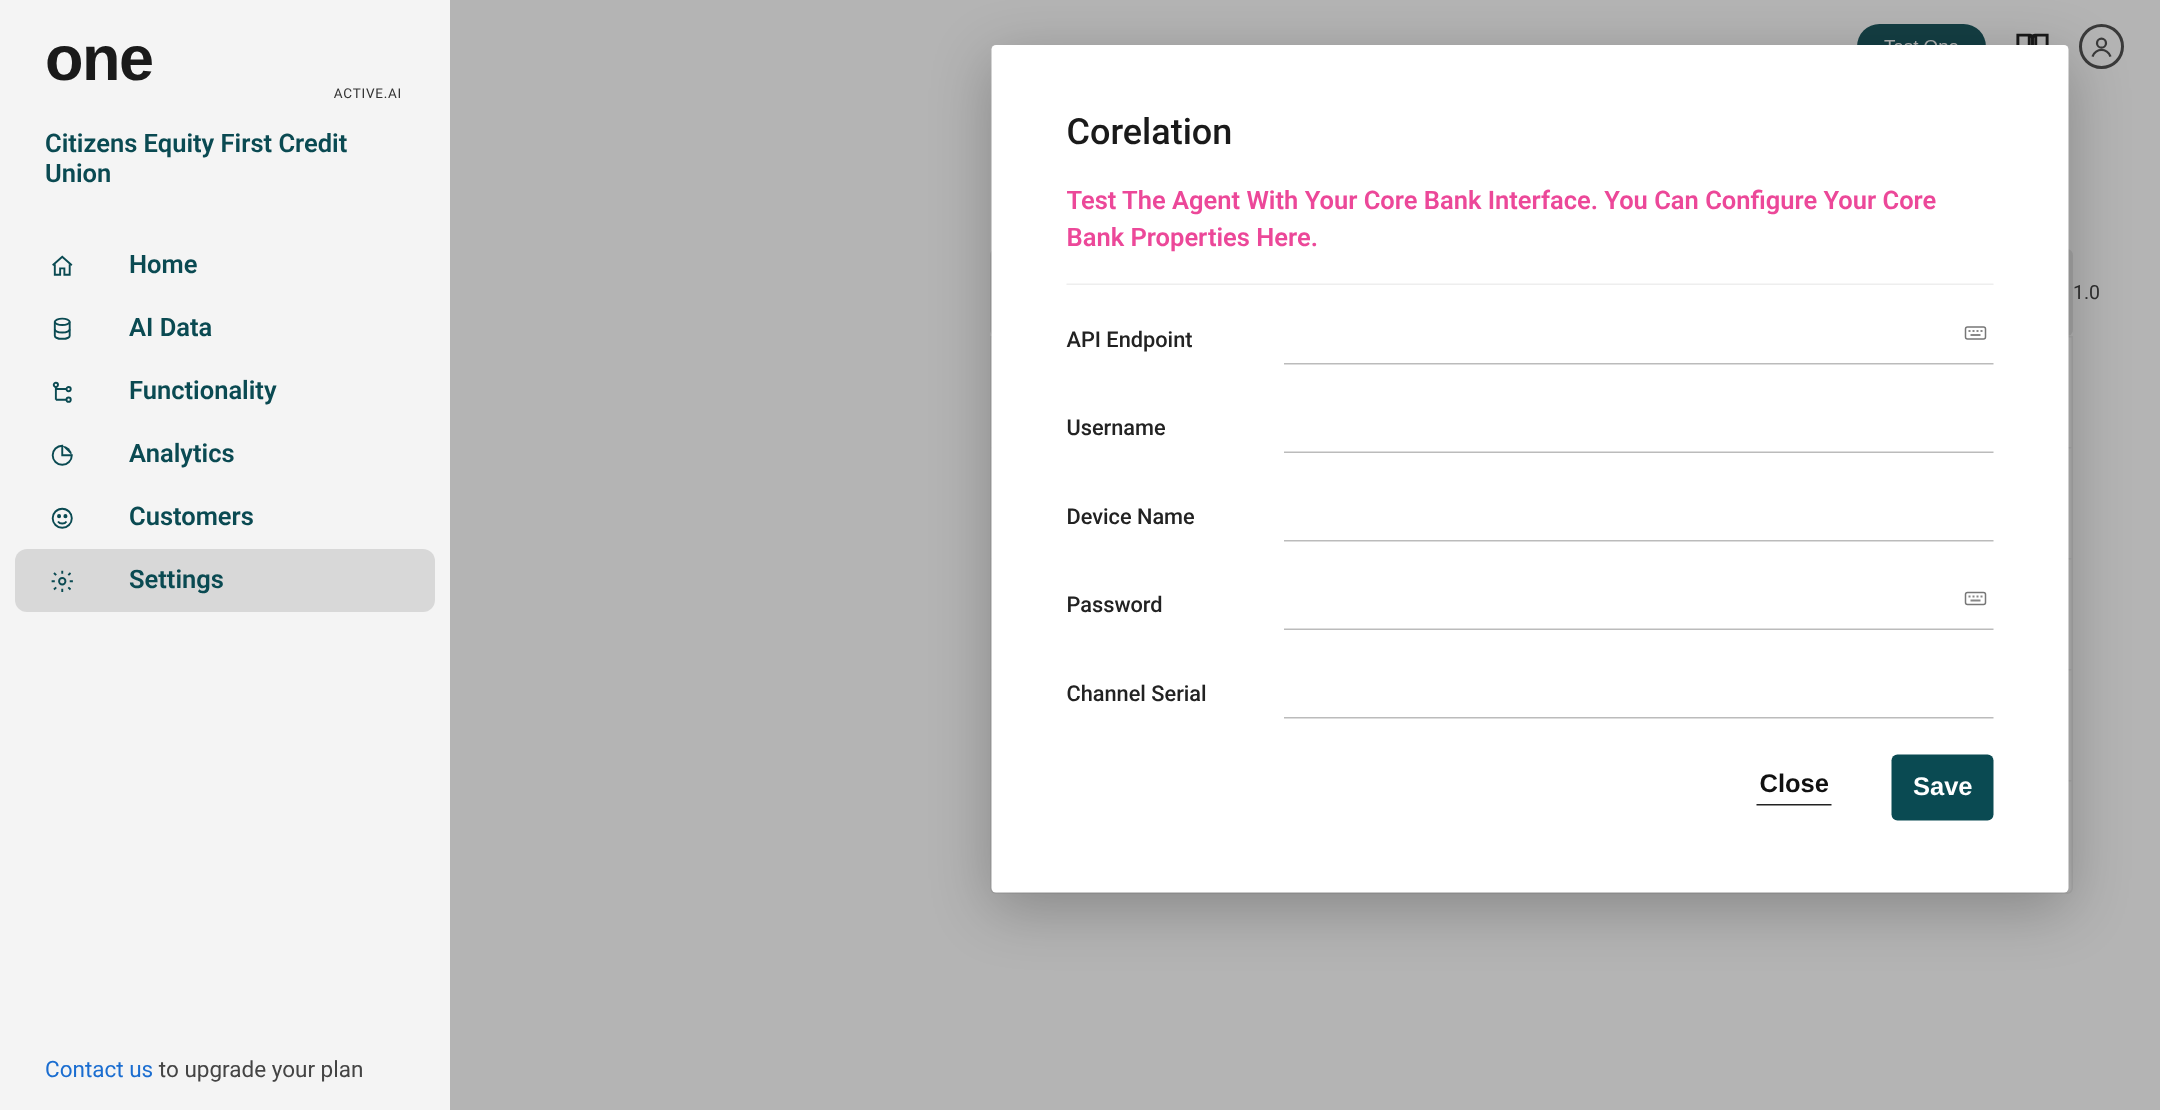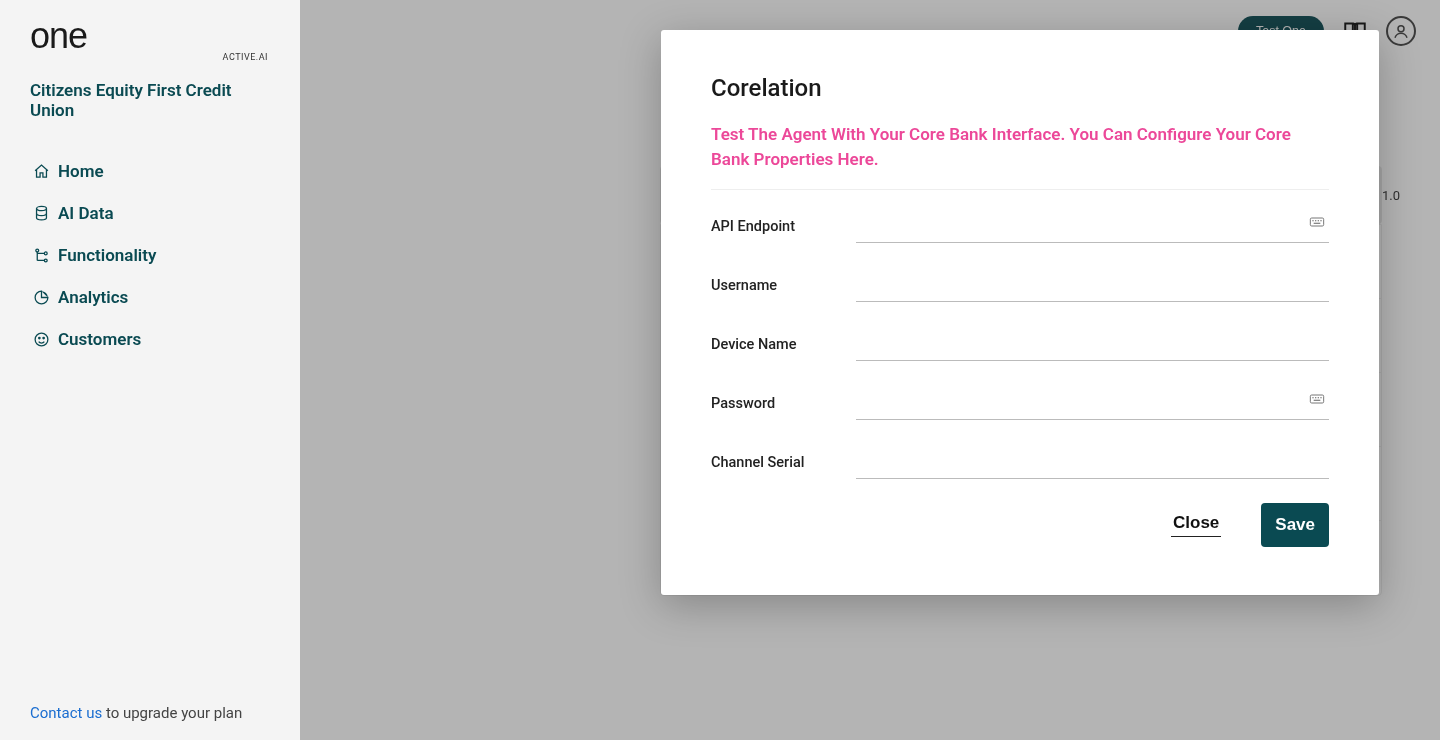--- a/index.html
+++ b/index.html
@@ -2,25 +2,25 @@
 <html><head>
 <meta charset="utf-8">
 <style>
   * { box-sizing: border-box; margin: 0; padding: 0; }
   html, body { width: 1440px; height: 740px; font-family: -apple-system, BlinkMacSystemFont, "Segoe UI", Roboto, Arial, sans-serif; overflow: hidden; background: #fff; }
   .app { display: flex; width: 100%; height: 100%; position: relative; }
 
   
   .sidebar { width: 300px; background: #f4f4f4; height: 100%; display: flex; flex-direction: column; padding: 18px 0 0 0; }
   .logo-wrap { padding: 0 30px 18px 30px; }
-  .logo-text { font-size: 36px; font-weight: 400; letter-spacing: -1px; color: #1a1a1a; line-height: 1; font-family: Arial, sans-serif; }
+  .logo-text { font-size: 42px; font-weight: 700; letter-spacing: -1px; color: #1a1a1a; line-height: 1; font-family: Arial, sans-serif; }
   .logo-sub  { font-size: 9px; letter-spacing: 0.5px; color: #333; text-align: right; margin-top: -2px; padding-right: 2px; }
   .org-name  { padding: 0 30px; font-size: 17px; font-weight: 600; color: #0a4a52; margin-bottom: 30px; }
   .nav { display: flex; flex-direction: column; gap: 0; padding: 0 10px; }
-  .nav-item { display: flex; align-items: center; gap: 8px; padding: 11px 22px; border-radius: 8px; cursor: pointer; color: #0a4a52; }
+  .nav-item { display: flex; align-items: center; gap: 36px; padding: 11px 22px; border-radius: 8px; cursor: pointer; color: #0a4a52; }
   .nav-item.active { background: #d8d8d8; }
   .nav-item .icon { width: 18px; height: 18px; display: flex; align-items: center; justify-content: center; color: #0a4a52; flex-shrink: 0; }
   .nav-item .label { font-size: 17px; font-weight: 600; color: #0a4a52; }
   .sidebar-footer { margin-top: auto; padding: 18px 30px; font-size: 15px; color: #444; }
   .sidebar-footer a { color: #1a6dd0; text-decoration: none; }
 
   
   .main { flex: 1; position: relative; background: #fff; }
   .header { position: absolute; top: 0; right: 0; height: 62px; display: flex; align-items: center; gap: 18px; padding: 0 24px; }
   .btn-test { background: #0a4a52; color: #fff; border: none; border-radius: 18px; padding: 8px 18px; font-size: 12.5px; font-weight: 500; cursor: pointer; }
@@ -101,20 +101,29 @@
       <div class="nav-item">
         <span class="icon">
           <svg viewBox="0 0 24 24" width="17" height="17" fill="none" stroke="currentColor" stroke-width="1.8">
               <circle cx="12" cy="12" r="9"></circle>
               <circle cx="9" cy="10" r="1" fill="currentColor"></circle>
               <circle cx="15" cy="10" r="1" fill="currentColor"></circle>
               <path d="M8 15c1 1.5 2.5 2 4 2s3-.5 4-2"></path>
             </svg>
         </span>
         <span class="label">Customers</span>
+      </div>
+      <div class="nav-item active">
+        <span class="icon">
+          <svg viewBox="0 0 24 24" width="17" height="17" fill="none" stroke="currentColor" stroke-width="1.8">
+              <circle cx="12" cy="12" r="3"></circle>
+              <path d="M12 2v3M12 19v3M4.2 4.2l2.1 2.1M17.7 17.7l2.1 2.1M2 12h3M19 12h3M4.2 19.8l2.1-2.1M17.7 6.3l2.1-2.1"></path>
+            </svg>
+        </span>
+        <span class="label">Settings</span>
       </div>
     </nav>
 
     <div class="sidebar-footer">
       <a href="#">Contact us</a><span> to upgrade your plan</span>
     </div>
   </aside>
 
   <main class="main">
     <div class="header">

